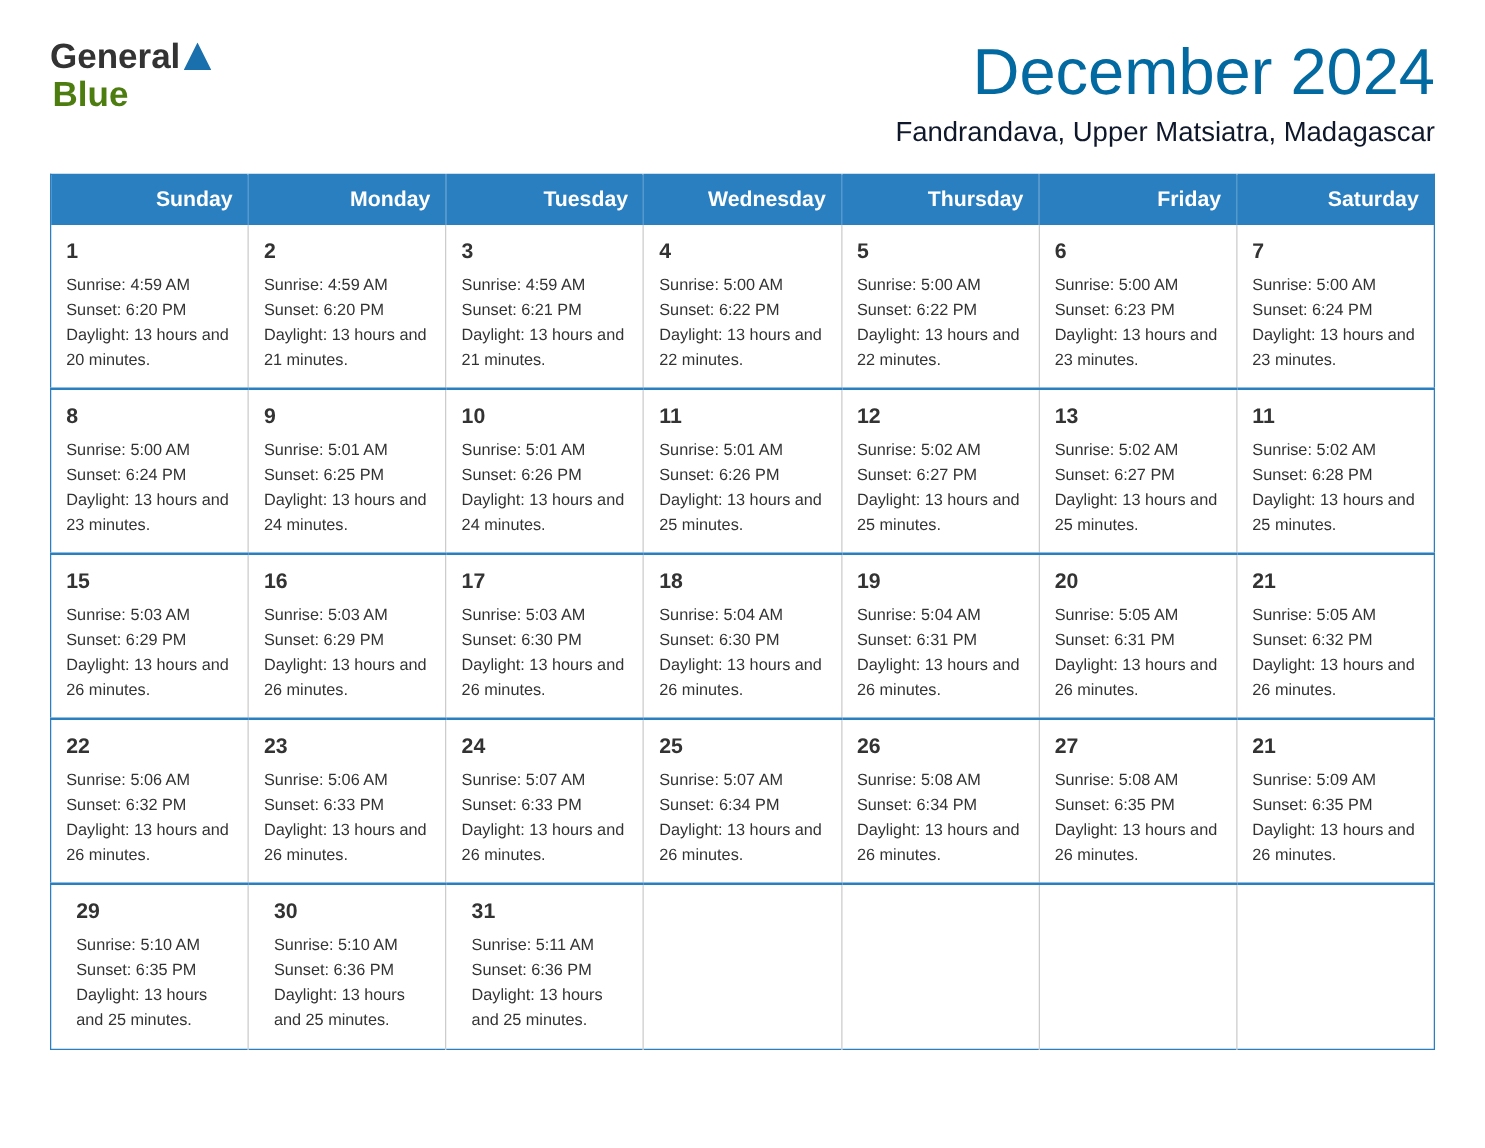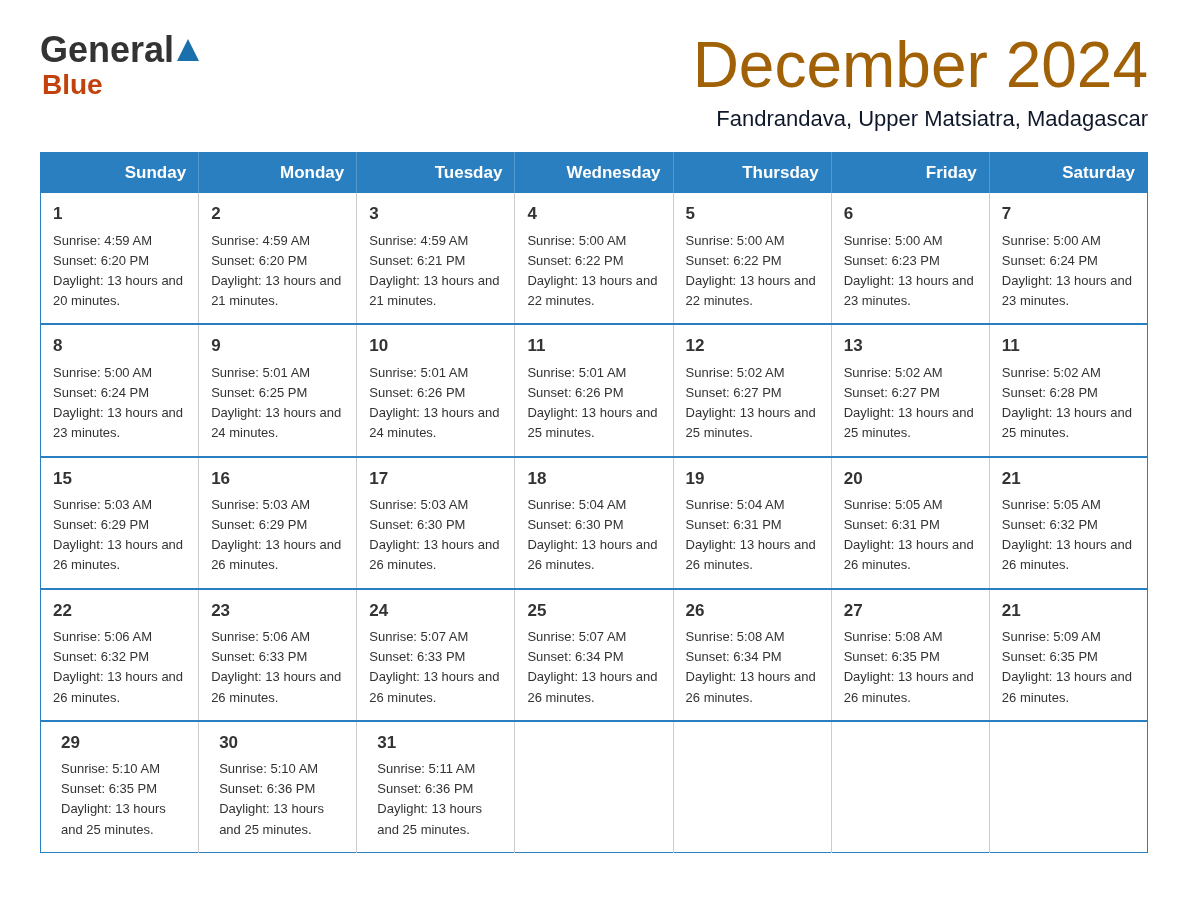--- a/index.html
+++ b/index.html
@@ -14,36 +14,36 @@
       justify-content: space-between;
       align-items: flex-start;
       margin-bottom: 20px;
     }
     .logo {
       display: flex;
       align-items: center;
       gap: 0;
     }
     .logo-text-general {
-      font-size: 36px;
+      font-size: 28px;
       font-weight: bold;
       color: #333;
     }
     .logo-text-blue {
       font-size: 28px;
       font-weight: bold;
-      color: #c2410c;
+      color: #4d7c0f;
     }
     .title-block {
       text-align: right;
     }
     .month-title {
-      font-size: 64px;
+      font-size: 52px;
       font-weight: 300;
-      color: #a16207;
+      color: #0369a1;
       line-height: 1.1;
     }
     .location-title {
       font-size: 22px;
       color: #0f172a;
       font-weight: normal;
       margin-top: 6px;
     }
     .calendar-table {
       width: 100%;

